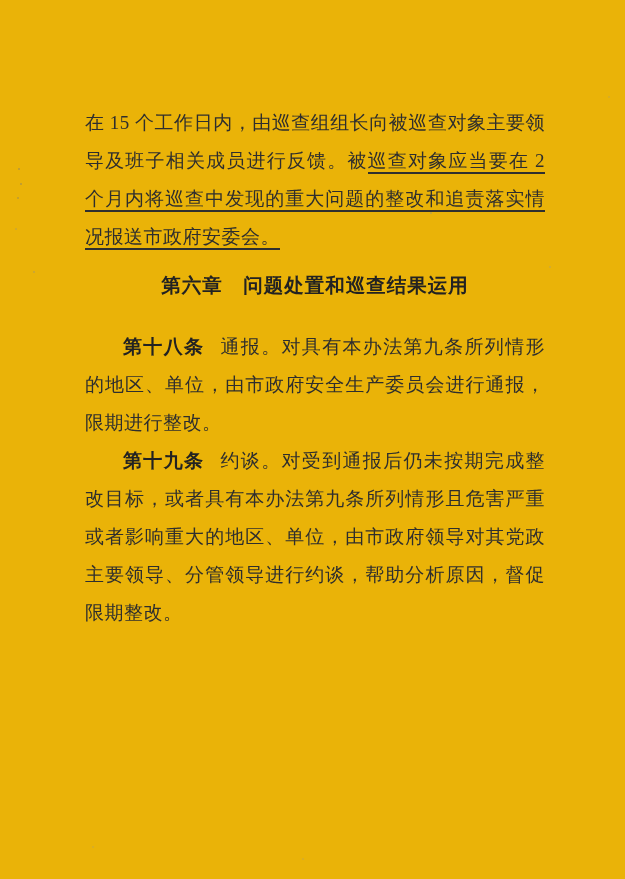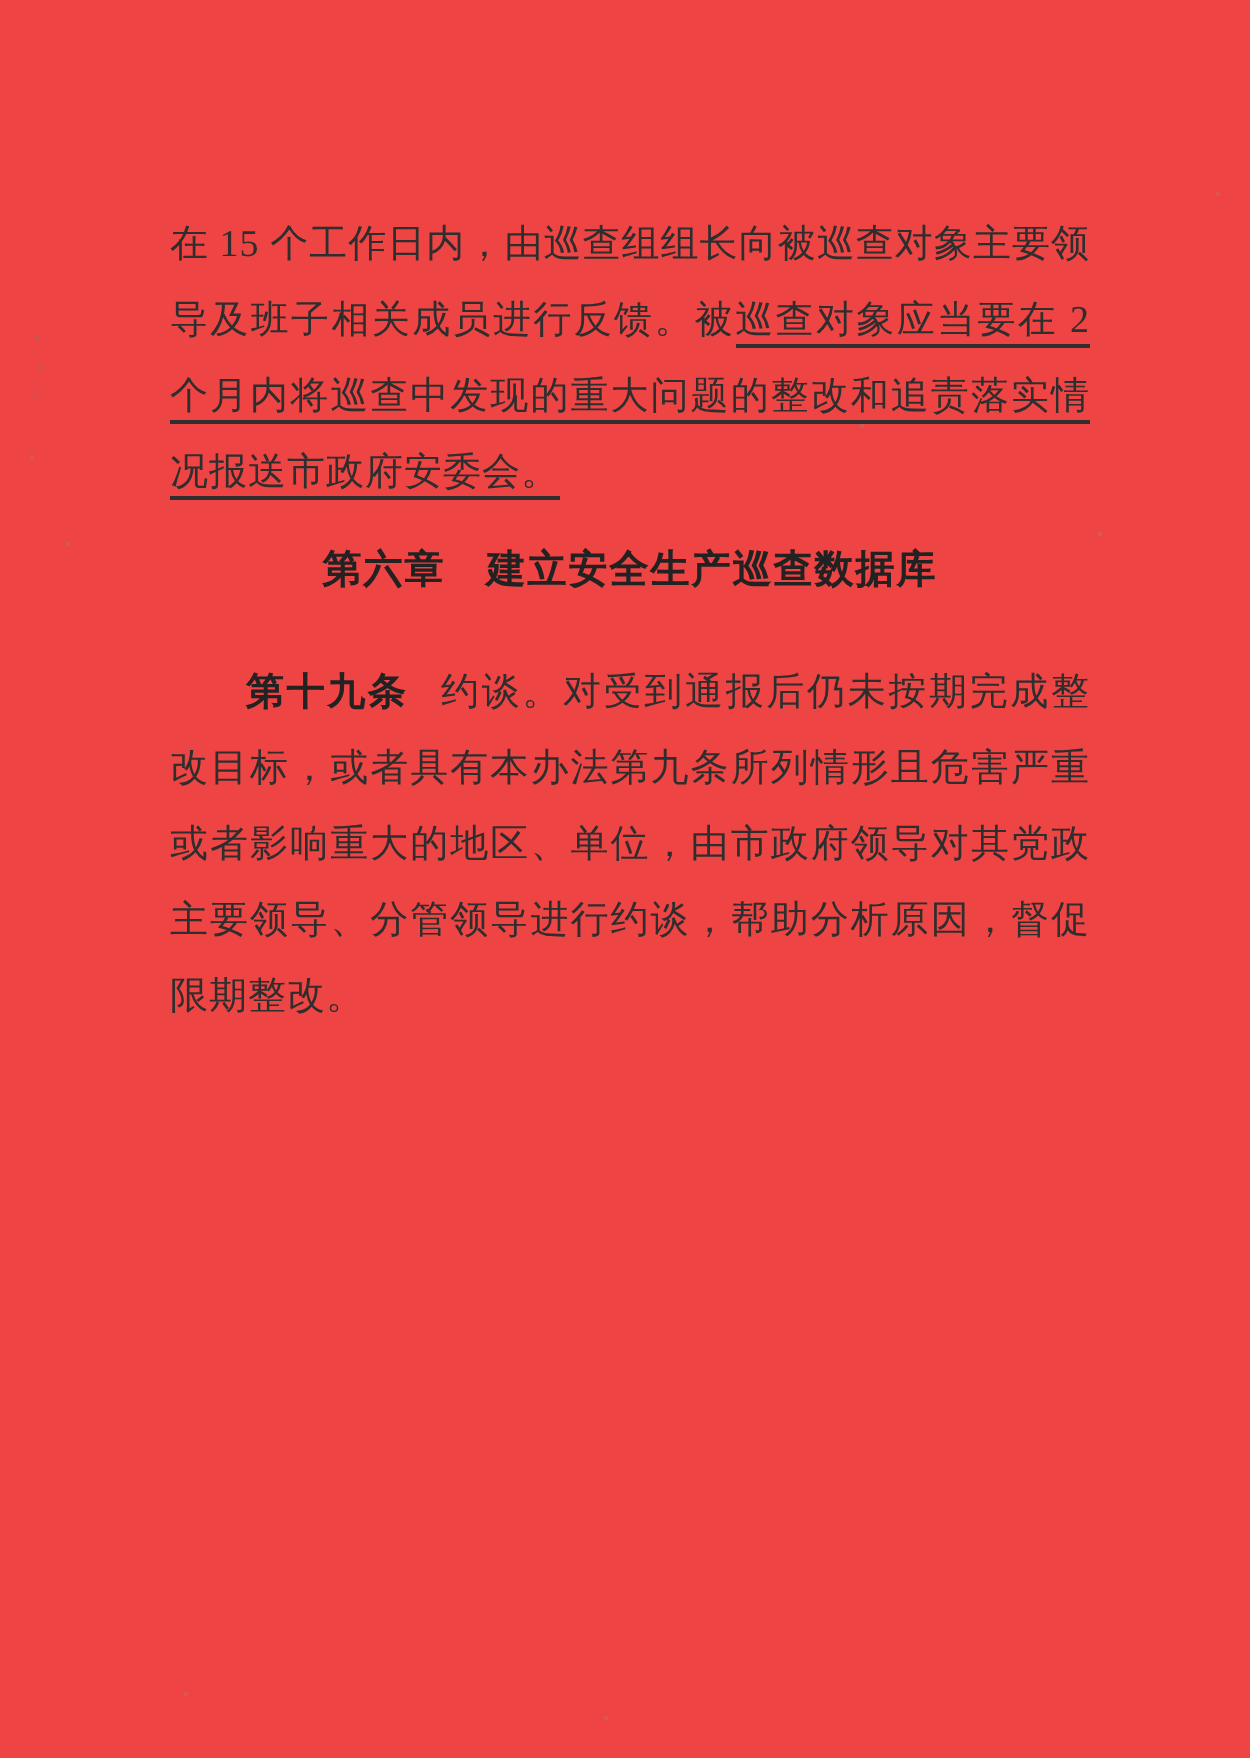--- a/index.html
+++ b/index.html
@@ -6,21 +6,21 @@
     margin: 0;
     padding: 0;
     background: #e8e8e8;
     font-family: "Liberation Serif", "DejaVu Serif", serif;
   }
   .page {
     position: relative;
     width: 625px;
     height: 879px;
     margin: 0 auto;
-    background: #ef4444;
+    background: #eab308;
     color: #2e2e2e;
     overflow: hidden;
     box-sizing: border-box;
     padding: 104px 80px 0 85px;
   }
   .content {
     width: 460px;
     font-size: 19px;
     line-height: 38px;
     text-align: justify;
@@ -69,22 +69,23 @@
 </head>
 <body>
 
 <div class="page">
   <div class="scan-noise"></div>
 
   <div class="content">
 
     <p class="intro"><span>在 15 个工作日内，由巡查组组长向被巡查对象主要领导及班子相关成员进行反馈。被</span><span class="hand-underline">巡查对象应当要在 2 个月内将巡查中发现的重大问题的整改和追责落实情况报送市政府安委会。</span></p>
 
-    <h2 class="chapter-heading">第六章　建立安全生产巡查数据库</h2>
+    <h2 class="chapter-heading">第六章　问题处置和巡查结果运用</h2>
 
 
 
+    <p class="article"><span class="article-label">第十八条</span><span>通报。对具有本办法第九条所列情形的地区、单位，由市政府安全生产委员会进行通报，限期进行整改。</span></p>
 
     <p class="article"><span class="article-label">第十九条</span><span>约谈。对受到通报后仍未按期完成整改目标，或者具有本办法第九条所列情形且危害严重或者影响重大的地区、单位，由市政府领导对其党政主要领导、分管领导进行约谈，帮助分析原因，督促限期整改。</span></p>
 
   </div>
 
 </div>
 
 </body></html>

